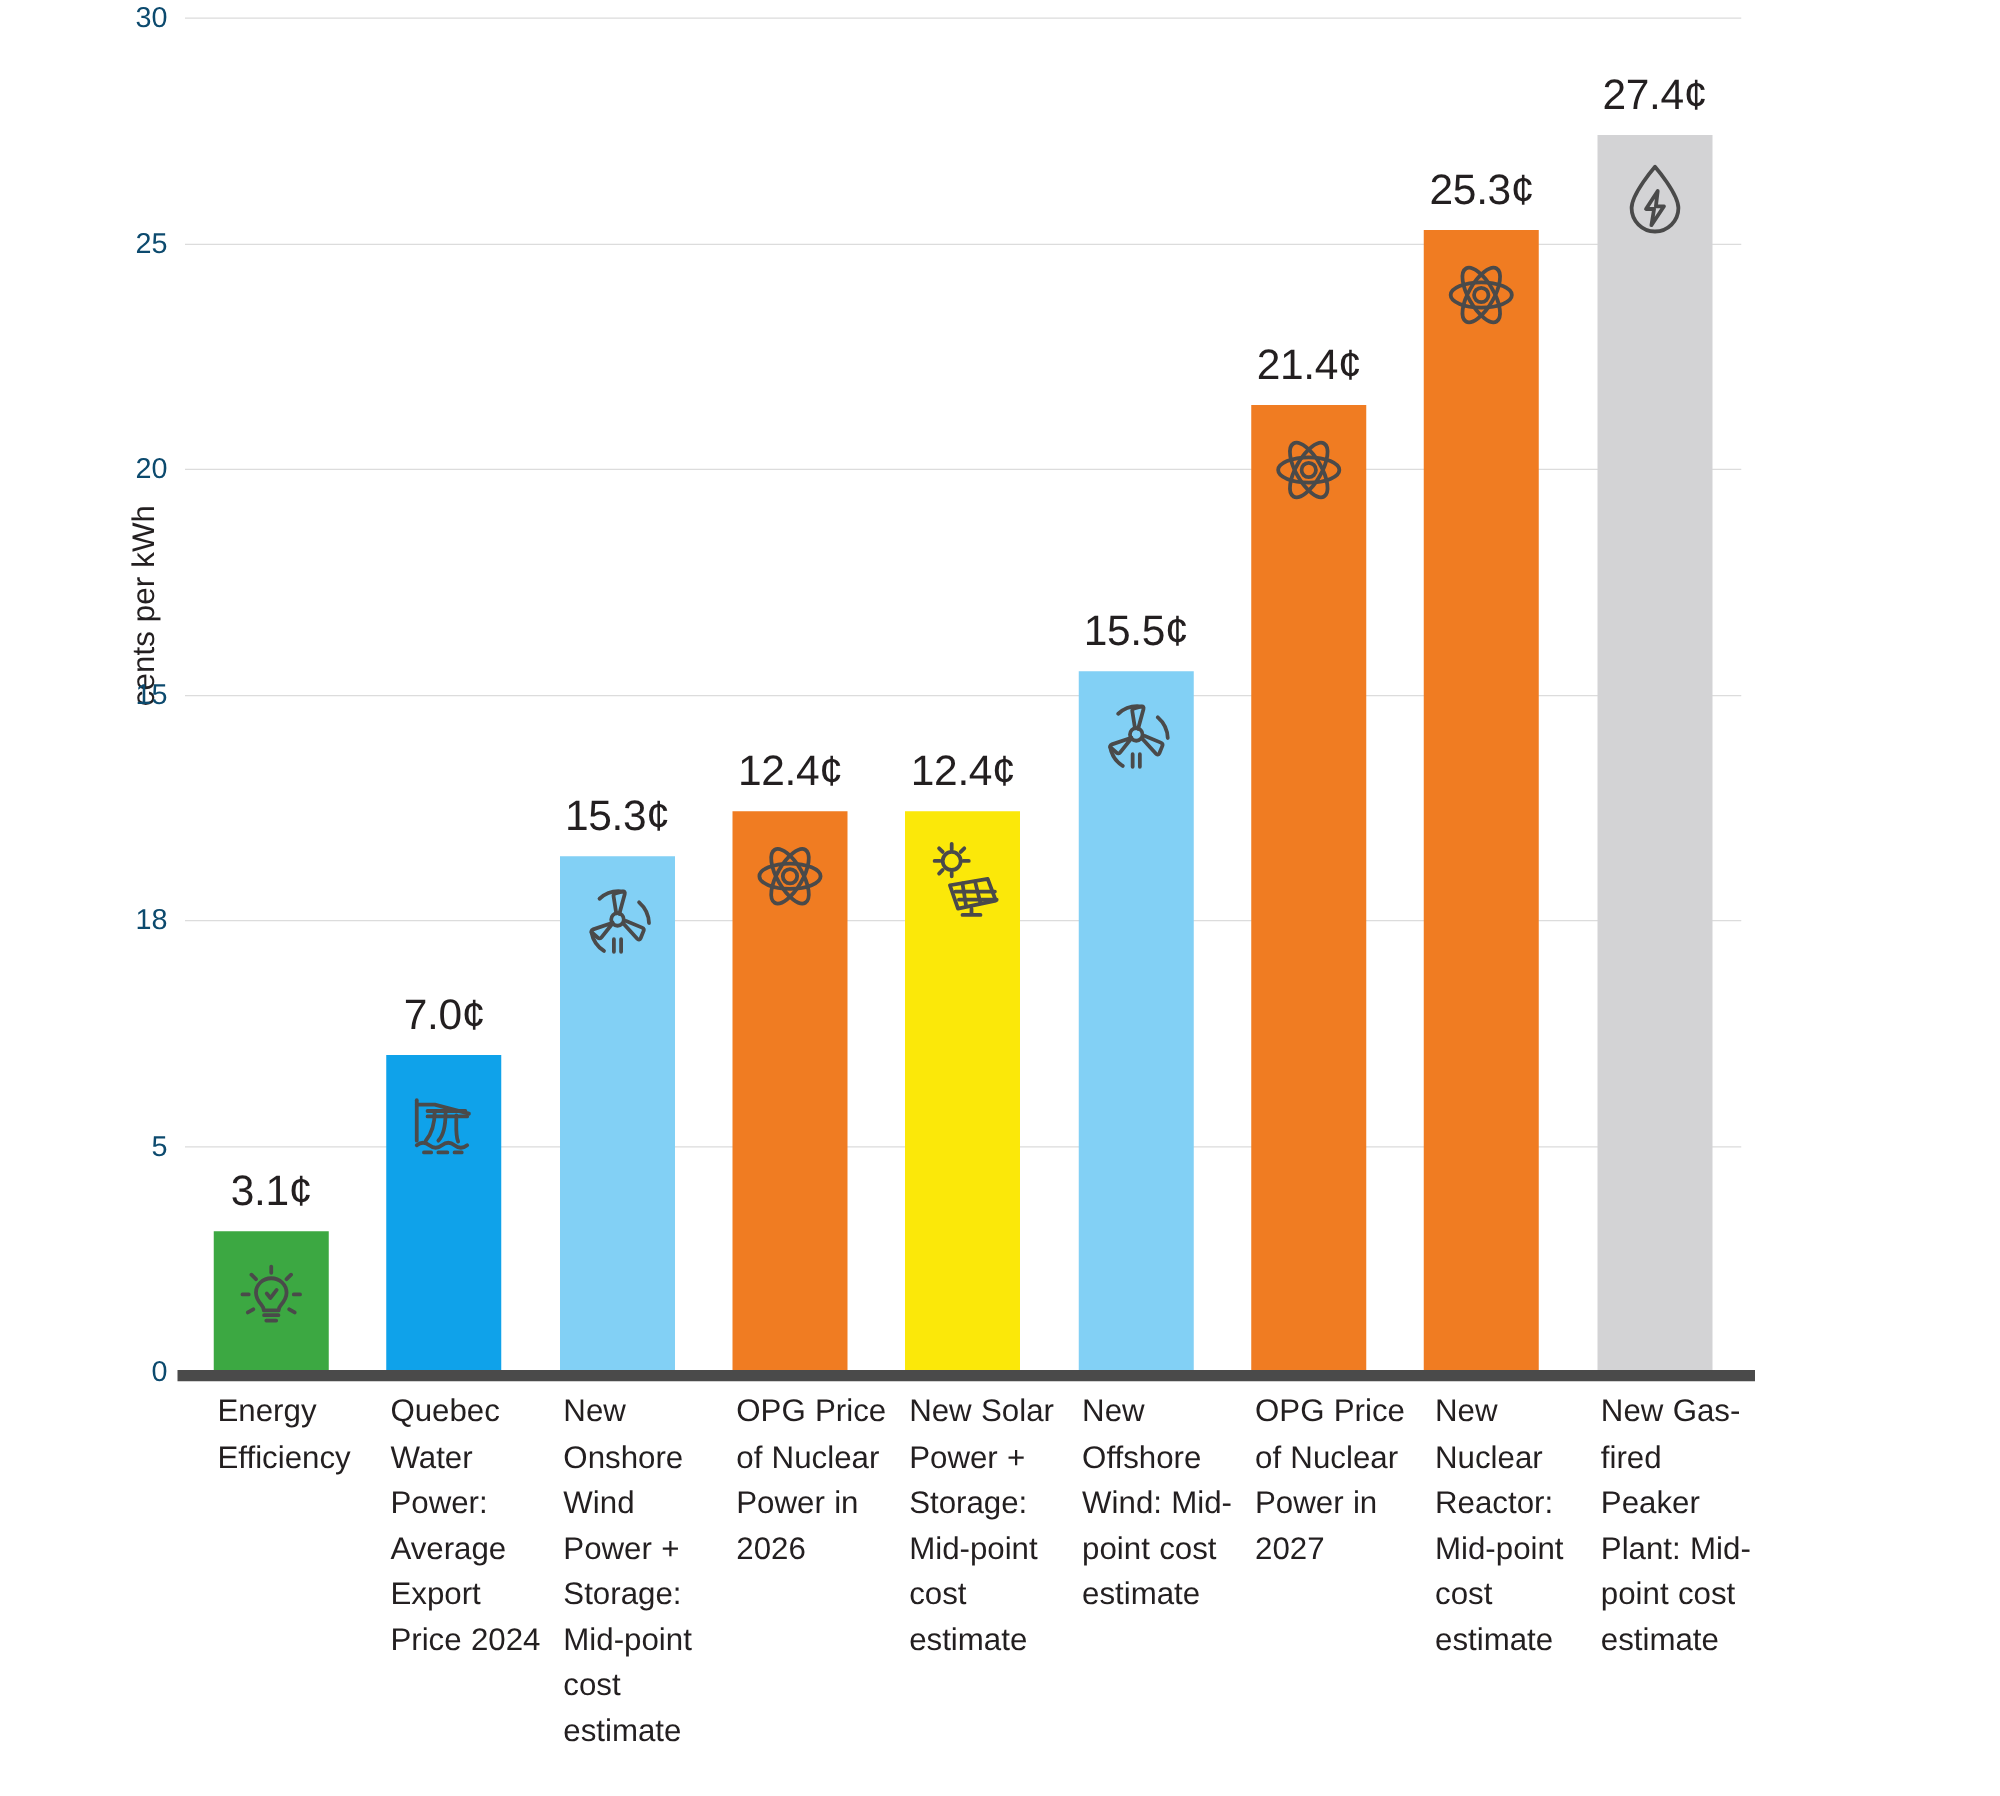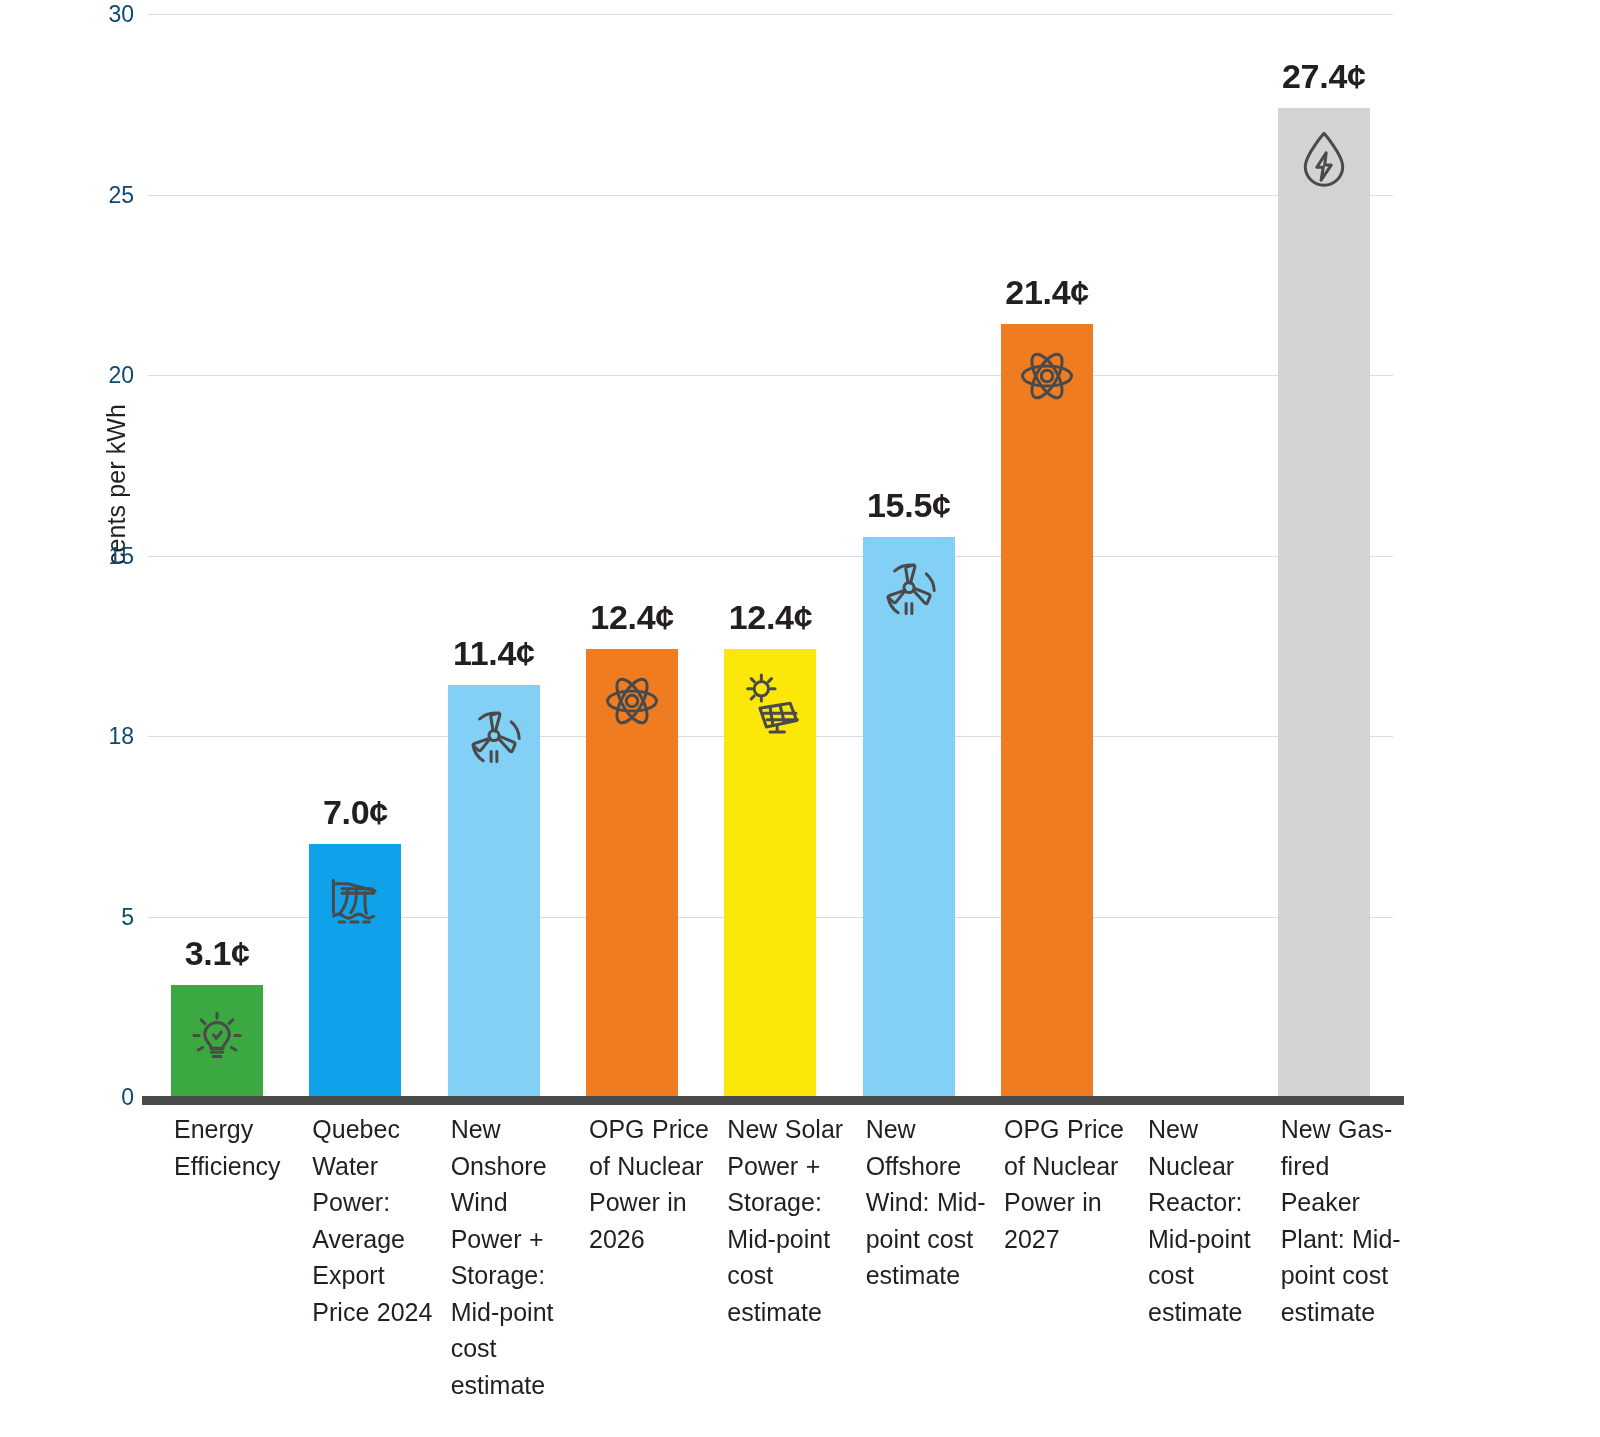--- a/index.html
+++ b/index.html
@@ -94,21 +94,21 @@
     bottom: 0;
     left: 0;
     width: 100%;
   }
 
   .bar-value {
     position: absolute;
     left: 50%;
     transform: translateX(-50%);
     font-size: 34px;
-    font-weight: bold;
+    font-weight: normal;
     color: #231f20;
     white-space: nowrap;
     letter-spacing: -0.3px;
   }
 
   .bar-icon {
     position: absolute;
     left: 50%;
     transform: translateX(-50%);
     width: 72px;
@@ -185,21 +185,21 @@
      <path fill="none" stroke="#4a4a4a" stroke-width="4.2" stroke-linecap="round" stroke-linejoin="round" d="M20 33h20l38 10"></path>
      <path fill="none" stroke="#4a4a4a" stroke-width="4.2" stroke-linecap="round" stroke-linejoin="round" d="M32 40h42M32 46h44"></path>
      <path fill="none" stroke="#4a4a4a" stroke-width="4.2" stroke-linecap="round" stroke-linejoin="round" d="M40 40c0 16-4 26-10 33M52 42c0 16-3 26-8 31M64 45c0 14-1 23 2 29"></path>
      <path fill="none" stroke="#4a4a4a" stroke-width="4.2" stroke-linecap="round" stroke-linejoin="round" d="M20 78c5-4 9-4 14 0s9 4 14 0 9-4 14 0 9 4 14 0"></path>
      <path fill="none" stroke="#4a4a4a" stroke-width="4.2" stroke-linecap="round" stroke-linejoin="round" d="M28 86h8M44 86h10M62 86h8"></path>
    </svg>
           </div>
         </div>
         <div class="bar-slot" style="left: 276.667px; width: 138.333px;">
           <div class="bar" style="height: 411.54px; width: 92px; left: 23.1667px; background: rgb(130, 208, 245);"></div>
-          <div class="bar-value" style="bottom: 423.54px;">11.4¢</div>
+          <div class="bar-value" style="bottom: 423.54px;">15.3¢</div>
           <div class="bar-icon" style="bottom: 323.54px;">
             <svg viewBox="0 0 100 100">
      <circle cx="50" cy="48" r="7" fill="none" stroke="#4a4a4a" stroke-width="4.2" stroke-linecap="round" stroke-linejoin="round"></circle>
      <path fill="none" stroke="#4a4a4a" stroke-width="4.2" stroke-linecap="round" stroke-linejoin="round" d="M52 42l6-22c.6-2.2-.4-3.6-2.3-3.1l-8 2.3c-1.6.5-2.4 2-2 3.6l2.9 18.4"></path>
      <path fill="none" stroke="#4a4a4a" stroke-width="4.2" stroke-linecap="round" stroke-linejoin="round" d="M44.6 51.6L23 59c-2.2.8-2.6 2.5-1.1 3.8l6.3 5.5c1.3 1.1 3 .9 4-.4l11.6-14.6"></path>
      <path fill="none" stroke="#4a4a4a" stroke-width="4.2" stroke-linecap="round" stroke-linejoin="round" d="M56.5 52.4l15.2 16.8c1.5 1.7 3.2 1.4 4-0.4l3.2-7.8c.7-1.6 0-3.2-1.6-3.9L59.6 49.8"></path>
      <path fill="none" stroke="#4a4a4a" stroke-width="4.2" stroke-linecap="round" stroke-linejoin="round" d="M46 84V70M54 84V70"></path>
      <path fill="none" stroke="#4a4a4a" stroke-width="4.2" stroke-linecap="round" stroke-linejoin="round" d="M30 25a32 32 0 0 1 26-8M85 52a32 32 0 0 0-11-23M35 83a32 32 0 0 1-14-21"></path>
    </svg>
           </div>
@@ -240,20 +240,32 @@
      <path fill="none" stroke="#4a4a4a" stroke-width="4.2" stroke-linecap="round" stroke-linejoin="round" d="M56.5 52.4l15.2 16.8c1.5 1.7 3.2 1.4 4-0.4l3.2-7.8c.7-1.6 0-3.2-1.6-3.9L59.6 49.8"></path>
      <path fill="none" stroke="#4a4a4a" stroke-width="4.2" stroke-linecap="round" stroke-linejoin="round" d="M46 84V70M54 84V70"></path>
      <path fill="none" stroke="#4a4a4a" stroke-width="4.2" stroke-linecap="round" stroke-linejoin="round" d="M30 25a32 32 0 0 1 26-8M85 52a32 32 0 0 0-11-23M35 83a32 32 0 0 1-14-21"></path>
    </svg>
           </div>
         </div>
         <div class="bar-slot" style="left: 830px; width: 138.333px;">
           <div class="bar" style="height: 772.54px; width: 92px; left: 23.1667px; background: rgb(240, 124, 34);"></div>
           <div class="bar-value" style="bottom: 784.54px;">21.4¢</div>
           <div class="bar-icon" style="bottom: 684.54px;">
+            <svg viewBox="0 0 100 100">
+     <circle cx="50" cy="50" r="8" fill="none" stroke="#4a4a4a" stroke-width="4.2" stroke-linecap="round" stroke-linejoin="round"></circle>
+     <ellipse cx="50" cy="50" rx="34" ry="14" fill="none" stroke="#4a4a4a" stroke-width="4.2" stroke-linecap="round" stroke-linejoin="round"></ellipse>
+     <ellipse cx="50" cy="50" rx="34" ry="14" fill="none" stroke="#4a4a4a" stroke-width="4.2" stroke-linecap="round" stroke-linejoin="round" transform="rotate(60 50 50)"></ellipse>
+     <ellipse cx="50" cy="50" rx="34" ry="14" fill="none" stroke="#4a4a4a" stroke-width="4.2" stroke-linecap="round" stroke-linejoin="round" transform="rotate(120 50 50)"></ellipse>
+   </svg>
+          </div>
+        </div>
+        <div class="bar-slot" style="left: 968.333px; width: 138.333px;">
+          <div class="bar" style="height: 913.33px; width: 92px; left: 23.1667px; background: rgb(240, 124, 34);"></div>
+          <div class="bar-value" style="bottom: 925.33px;">25.3¢</div>
+          <div class="bar-icon" style="bottom: 825.33px;">
             <svg viewBox="0 0 100 100">
      <circle cx="50" cy="50" r="8" fill="none" stroke="#4a4a4a" stroke-width="4.2" stroke-linecap="round" stroke-linejoin="round"></circle>
      <ellipse cx="50" cy="50" rx="34" ry="14" fill="none" stroke="#4a4a4a" stroke-width="4.2" stroke-linecap="round" stroke-linejoin="round"></ellipse>
      <ellipse cx="50" cy="50" rx="34" ry="14" fill="none" stroke="#4a4a4a" stroke-width="4.2" stroke-linecap="round" stroke-linejoin="round" transform="rotate(60 50 50)"></ellipse>
      <ellipse cx="50" cy="50" rx="34" ry="14" fill="none" stroke="#4a4a4a" stroke-width="4.2" stroke-linecap="round" stroke-linejoin="round" transform="rotate(120 50 50)"></ellipse>
    </svg>
           </div>
         </div>
         <div class="bar-slot" style="left: 1106.67px; width: 138.333px;">
           <div class="bar" style="height: 989.14px; width: 92px; left: 23.1667px; background: rgb(211, 211, 213);"></div>

